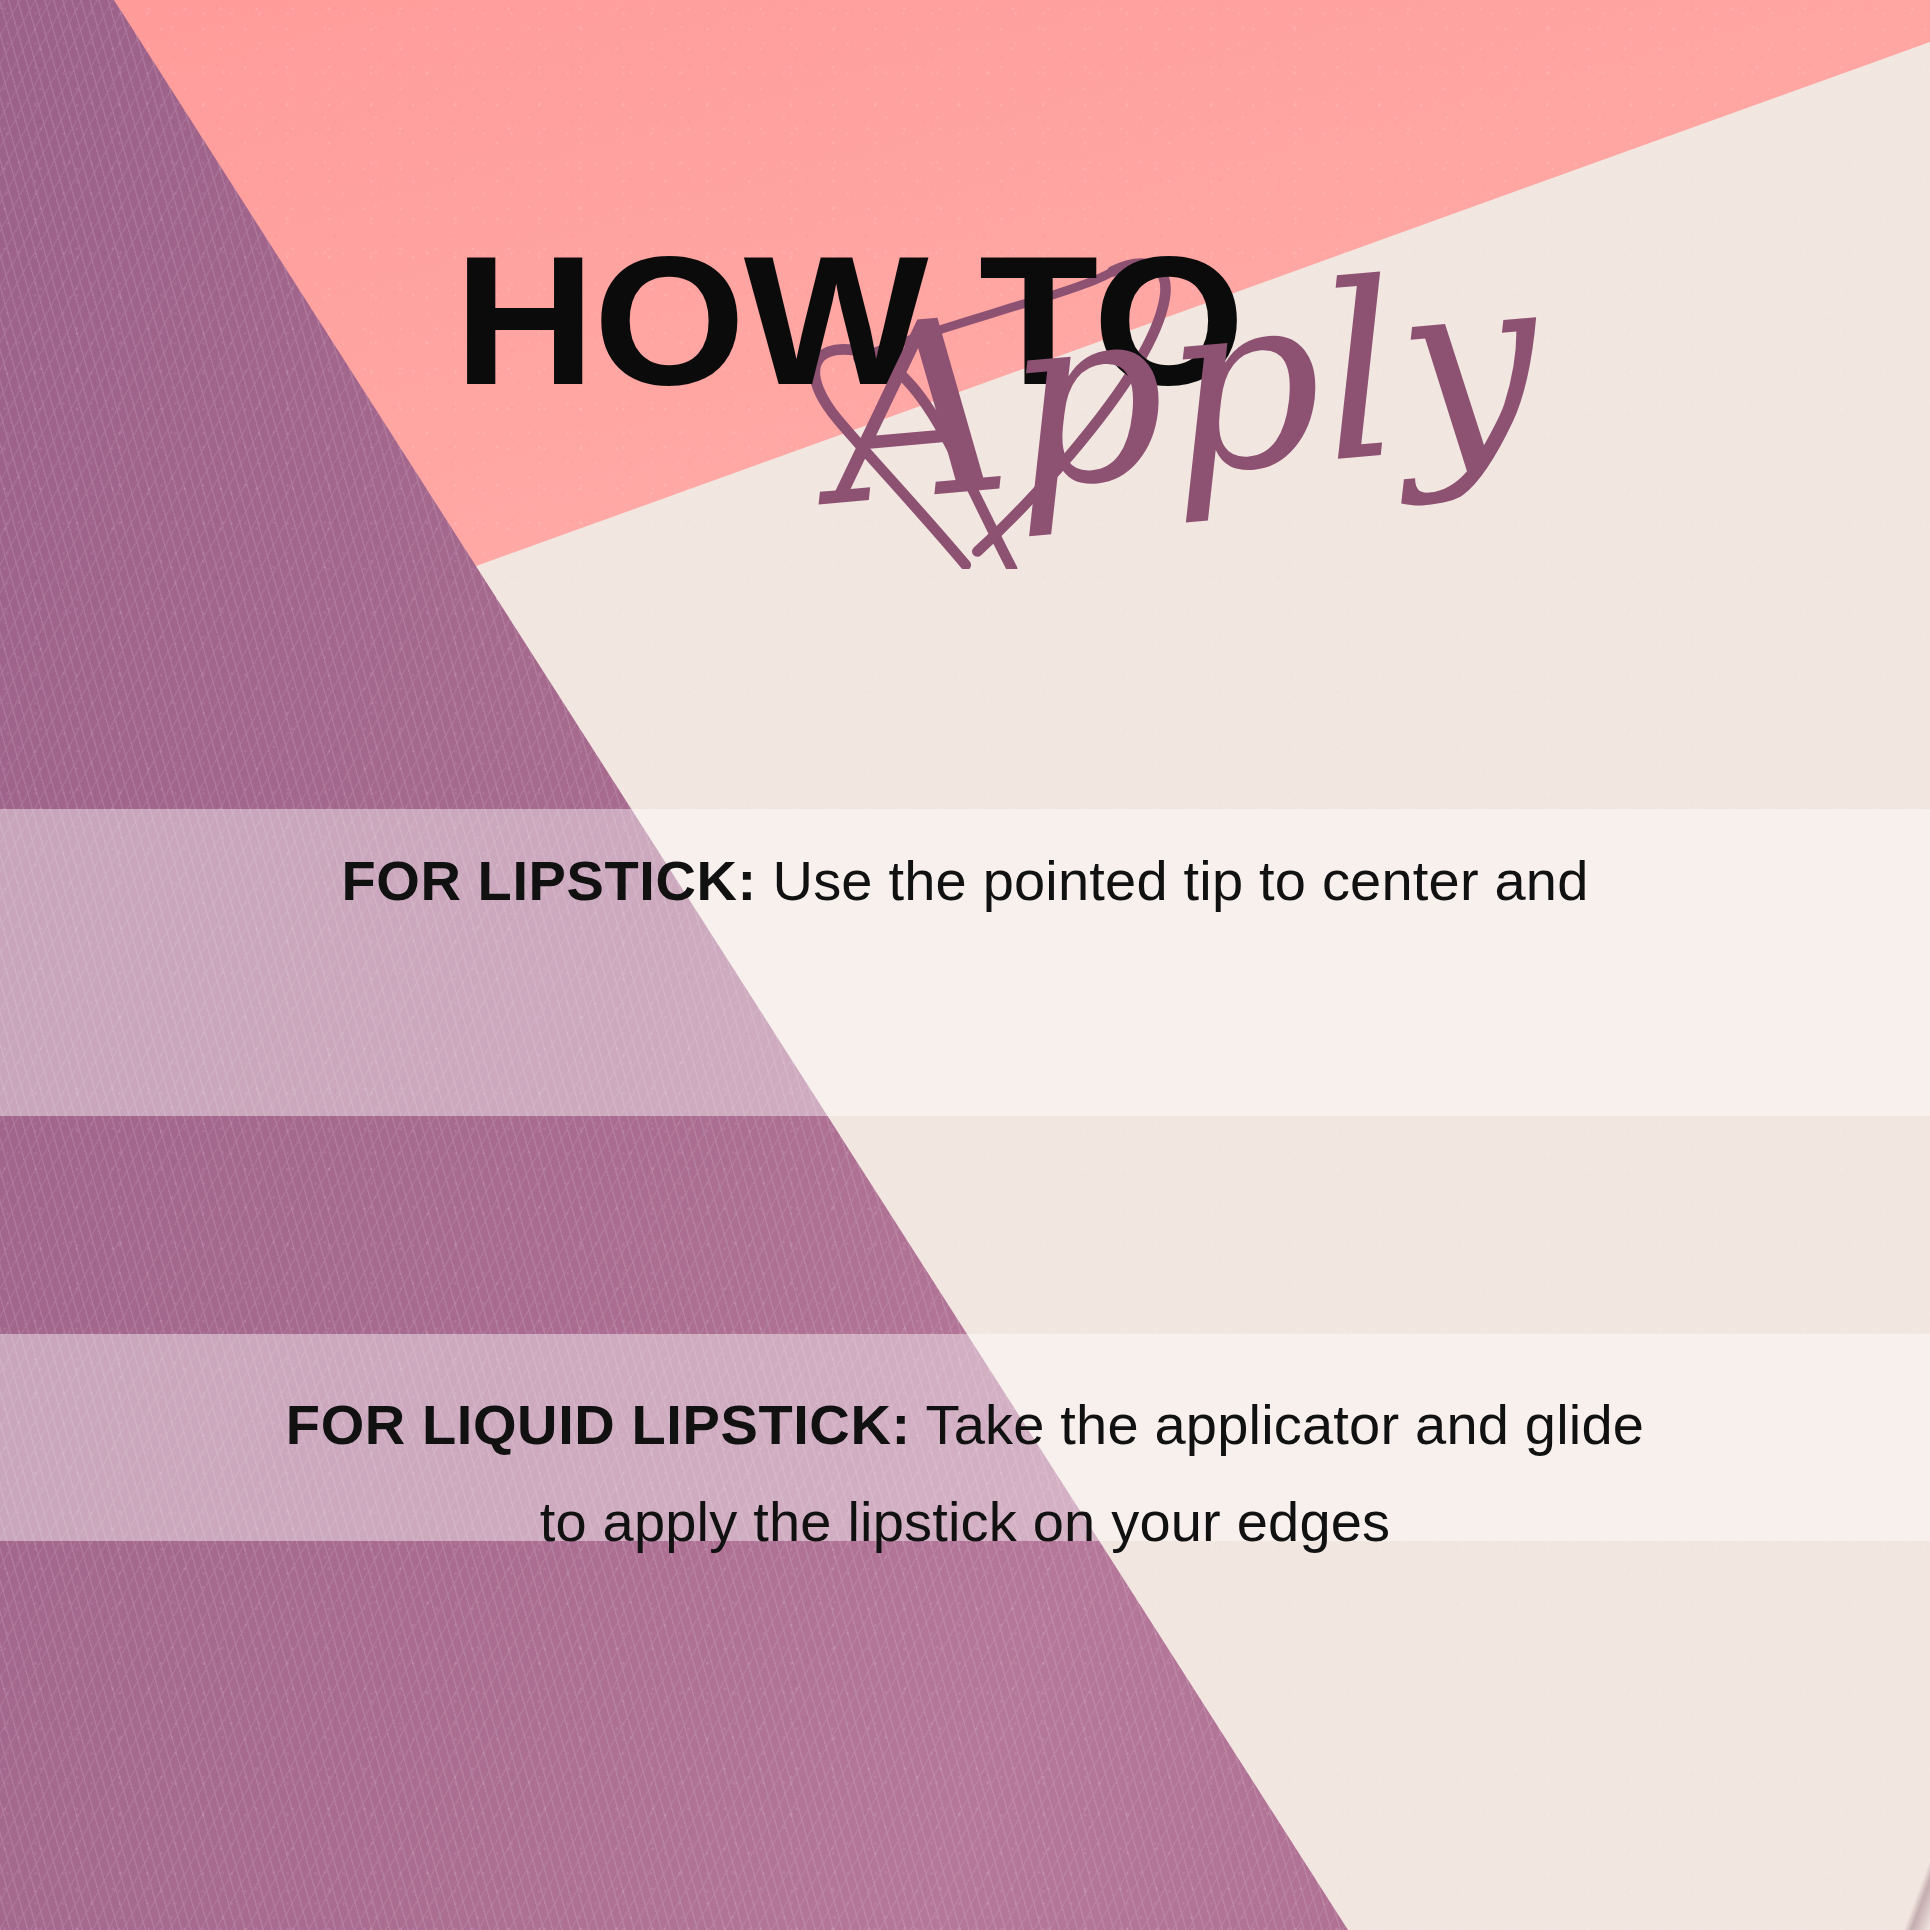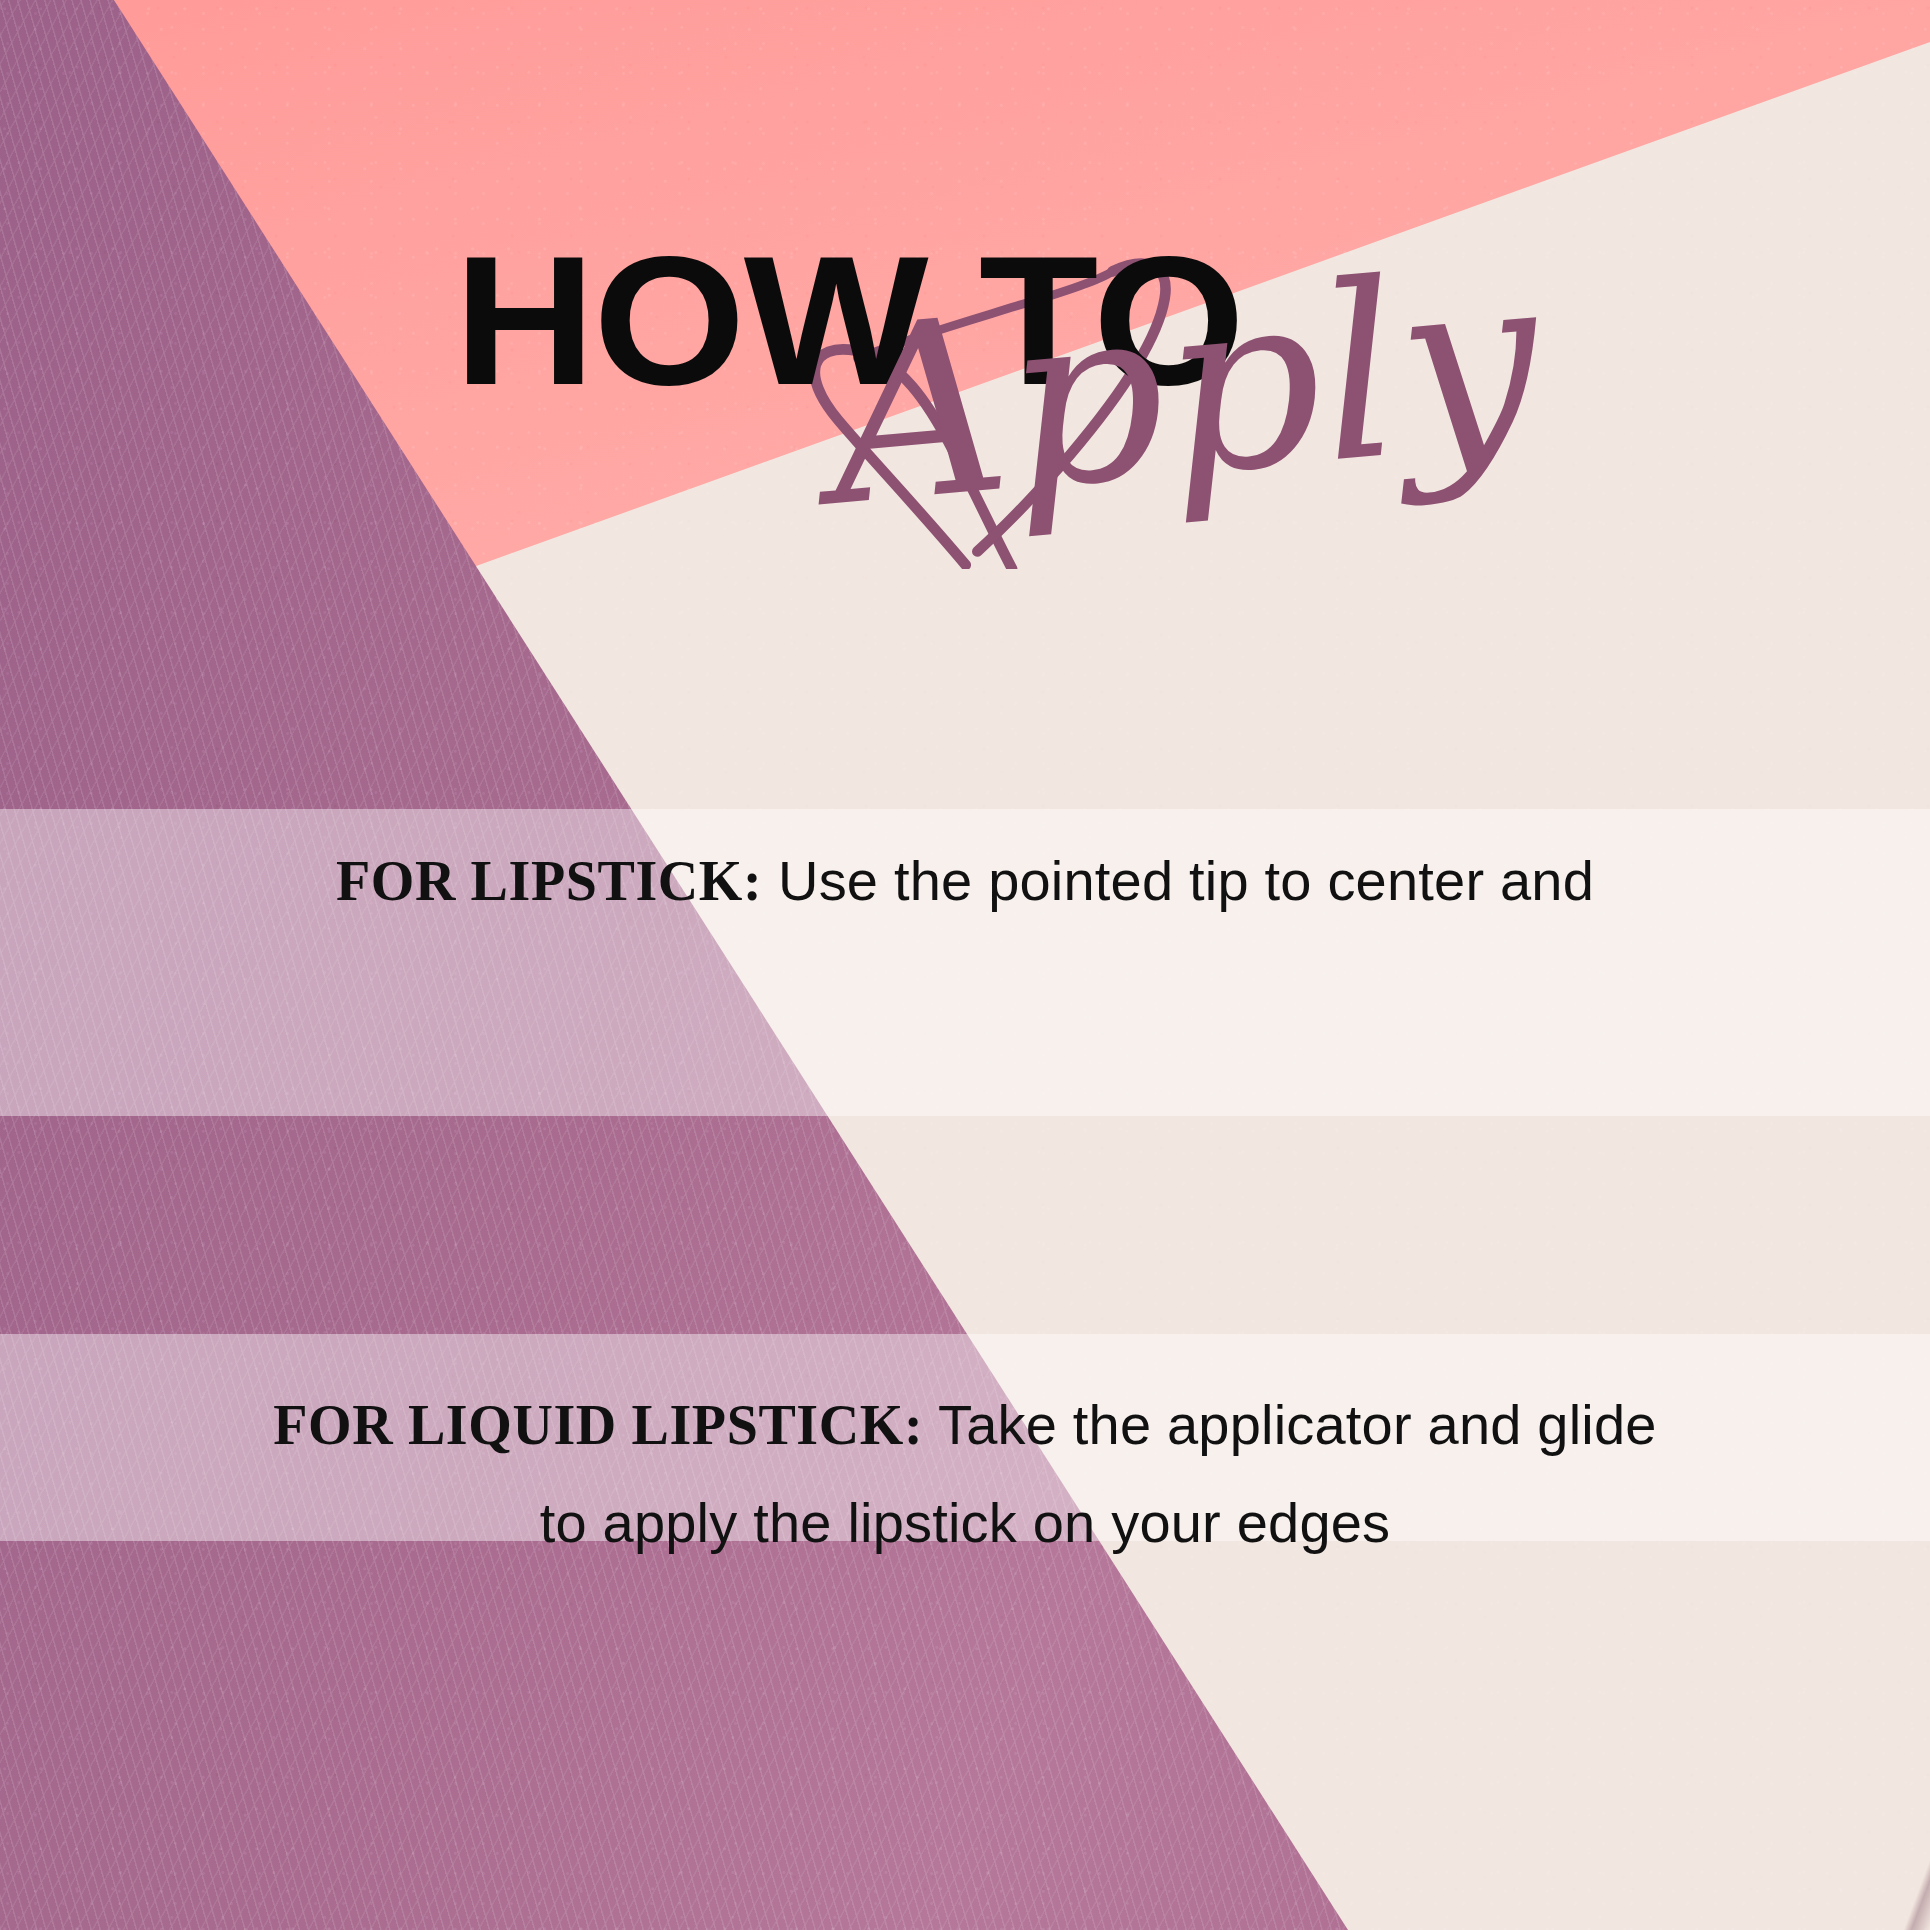--- a/index.html
+++ b/index.html
@@ -104,21 +104,21 @@
   
   .copy-block{
     position:absolute;left:0;width:1930px;
     text-align:center;
     color:#111;
     font-family:"Liberation Sans",sans-serif;
     font-size:56px;
     line-height:97px;
     letter-spacing:0.2px;
   }
-  .copy-block .lede{font-weight:700;letter-spacing:0.6px;font-family:Liberation Serif, serif;}
+  .copy-block .lede{font-weight:700;letter-spacing:0.6px;}
   #copy-1{top:832px;}
   #copy-2{top:1376px;}
   .copy-line{display:block;white-space:nowrap;}
 </style>
 </head>
 <body>
 
 <div id="poster">
 
   <div class="bg-layer" id="bg-cream">

